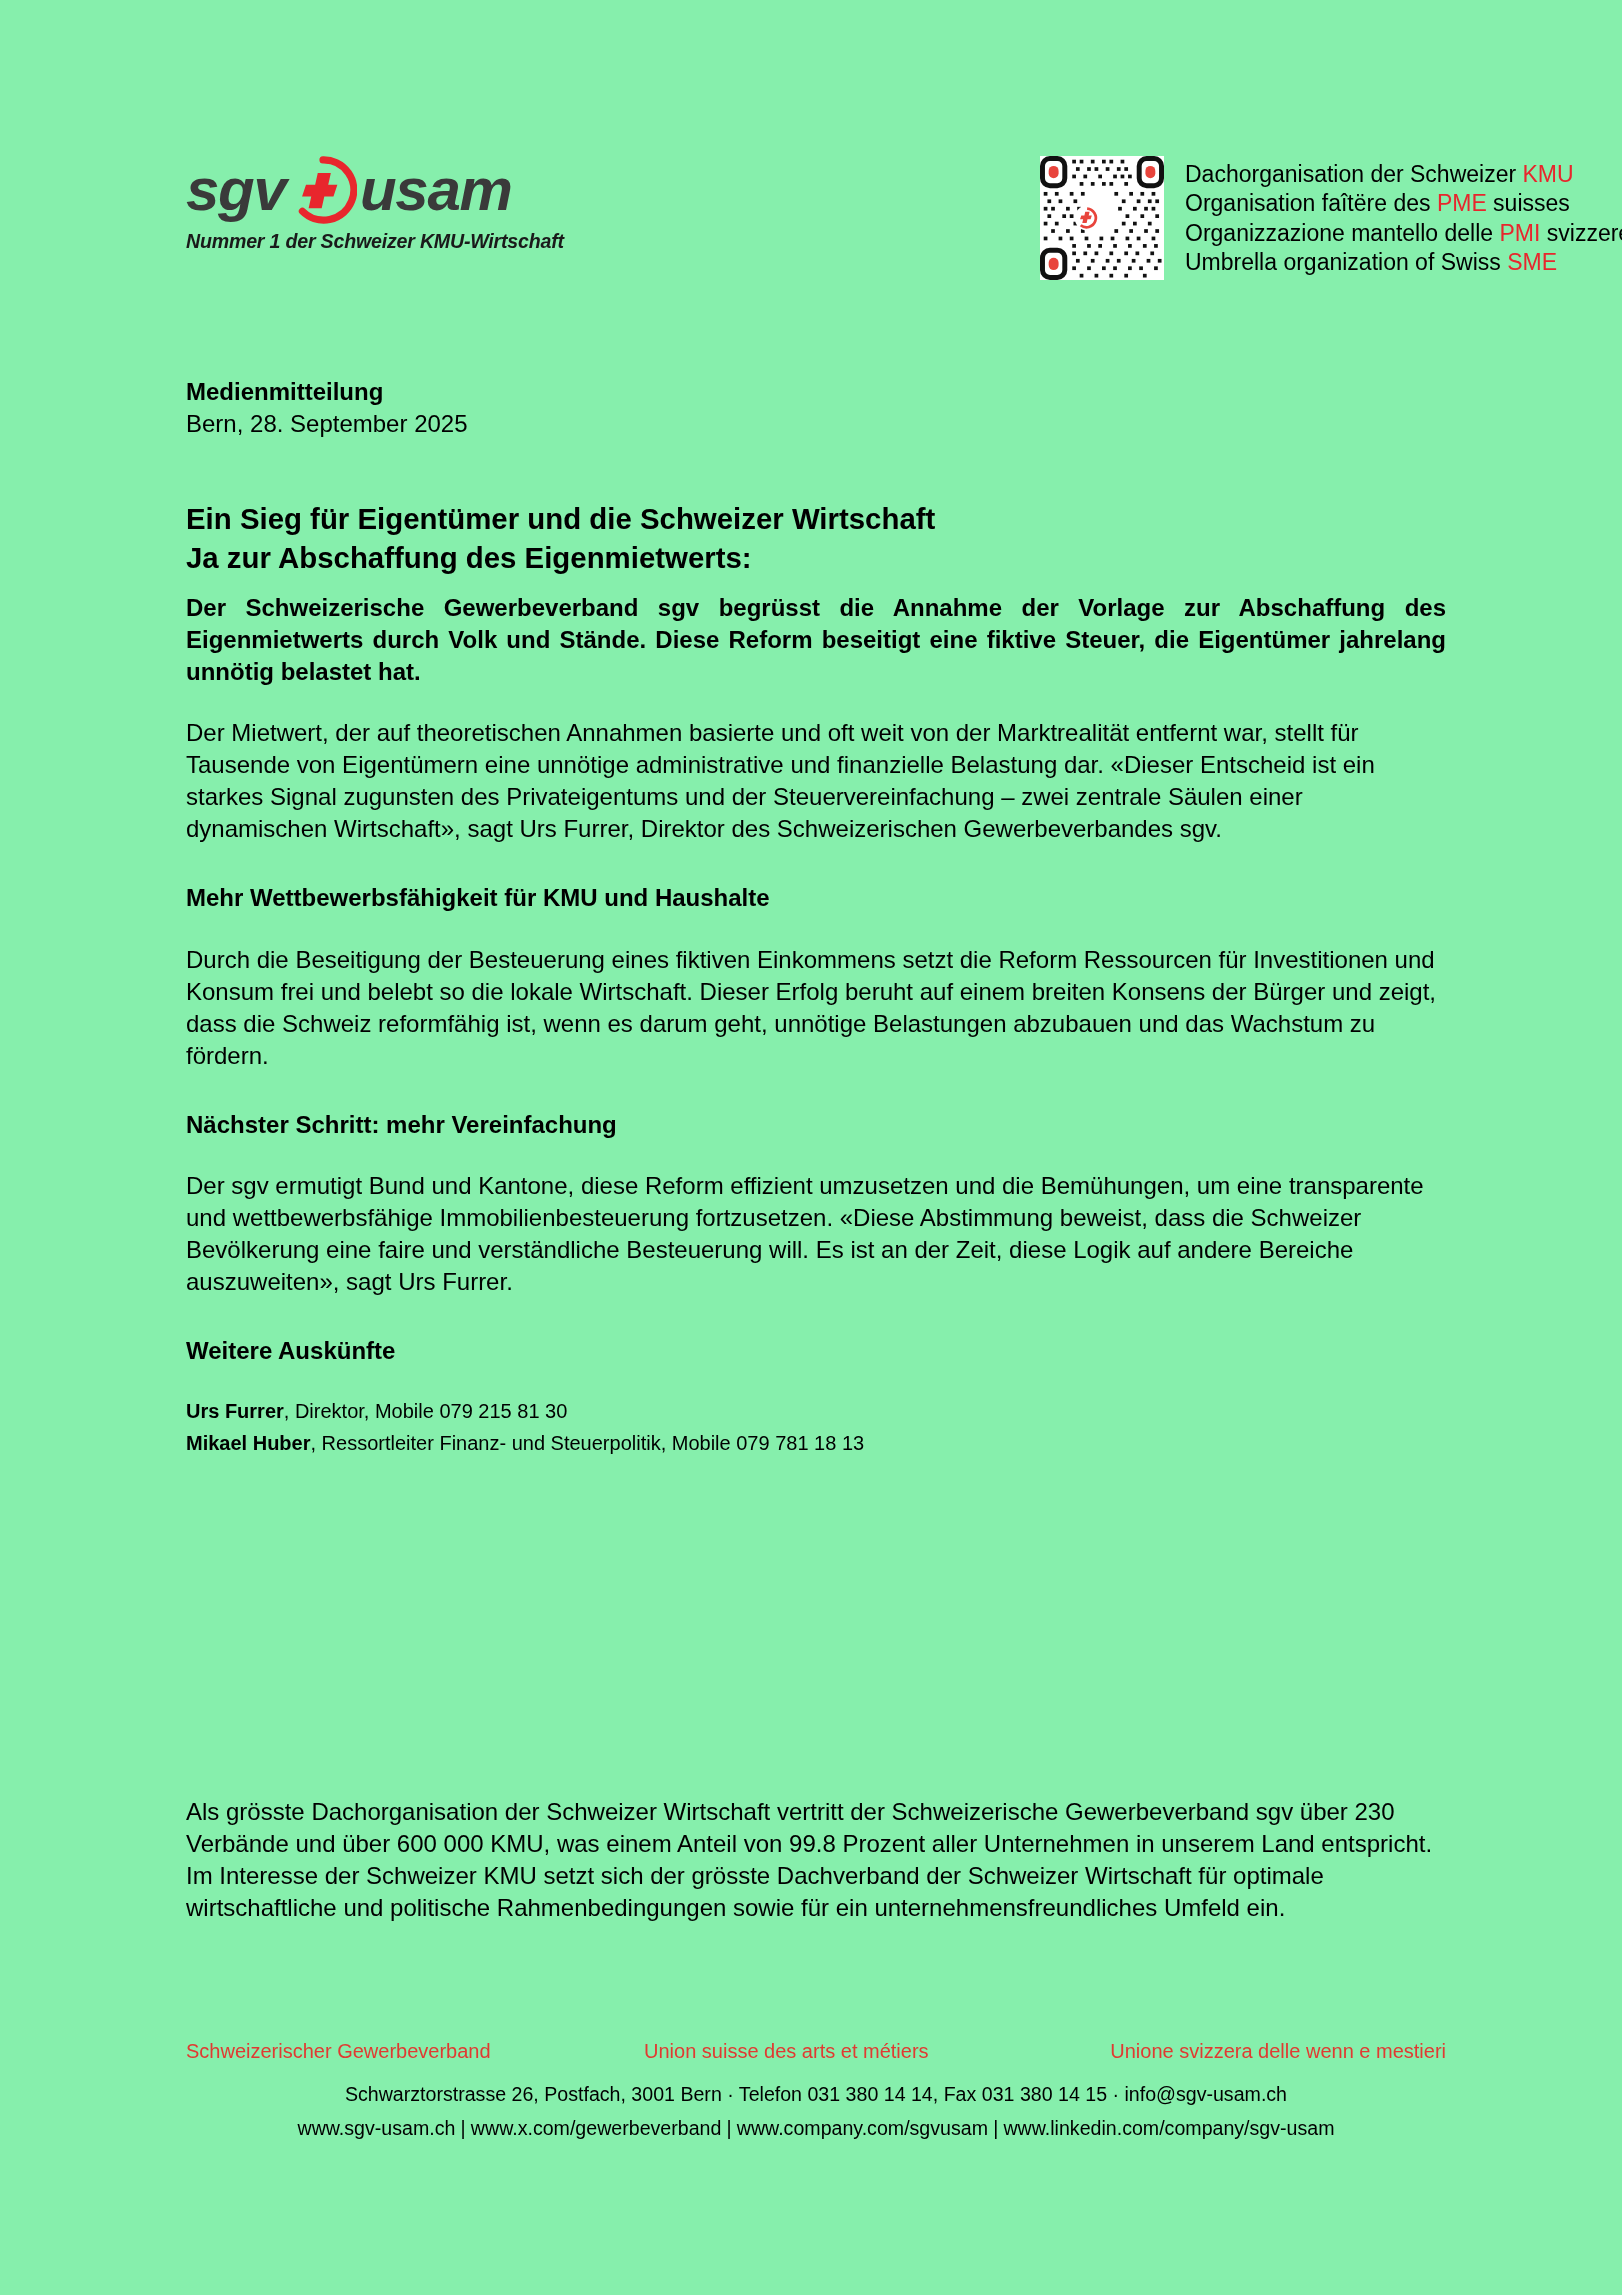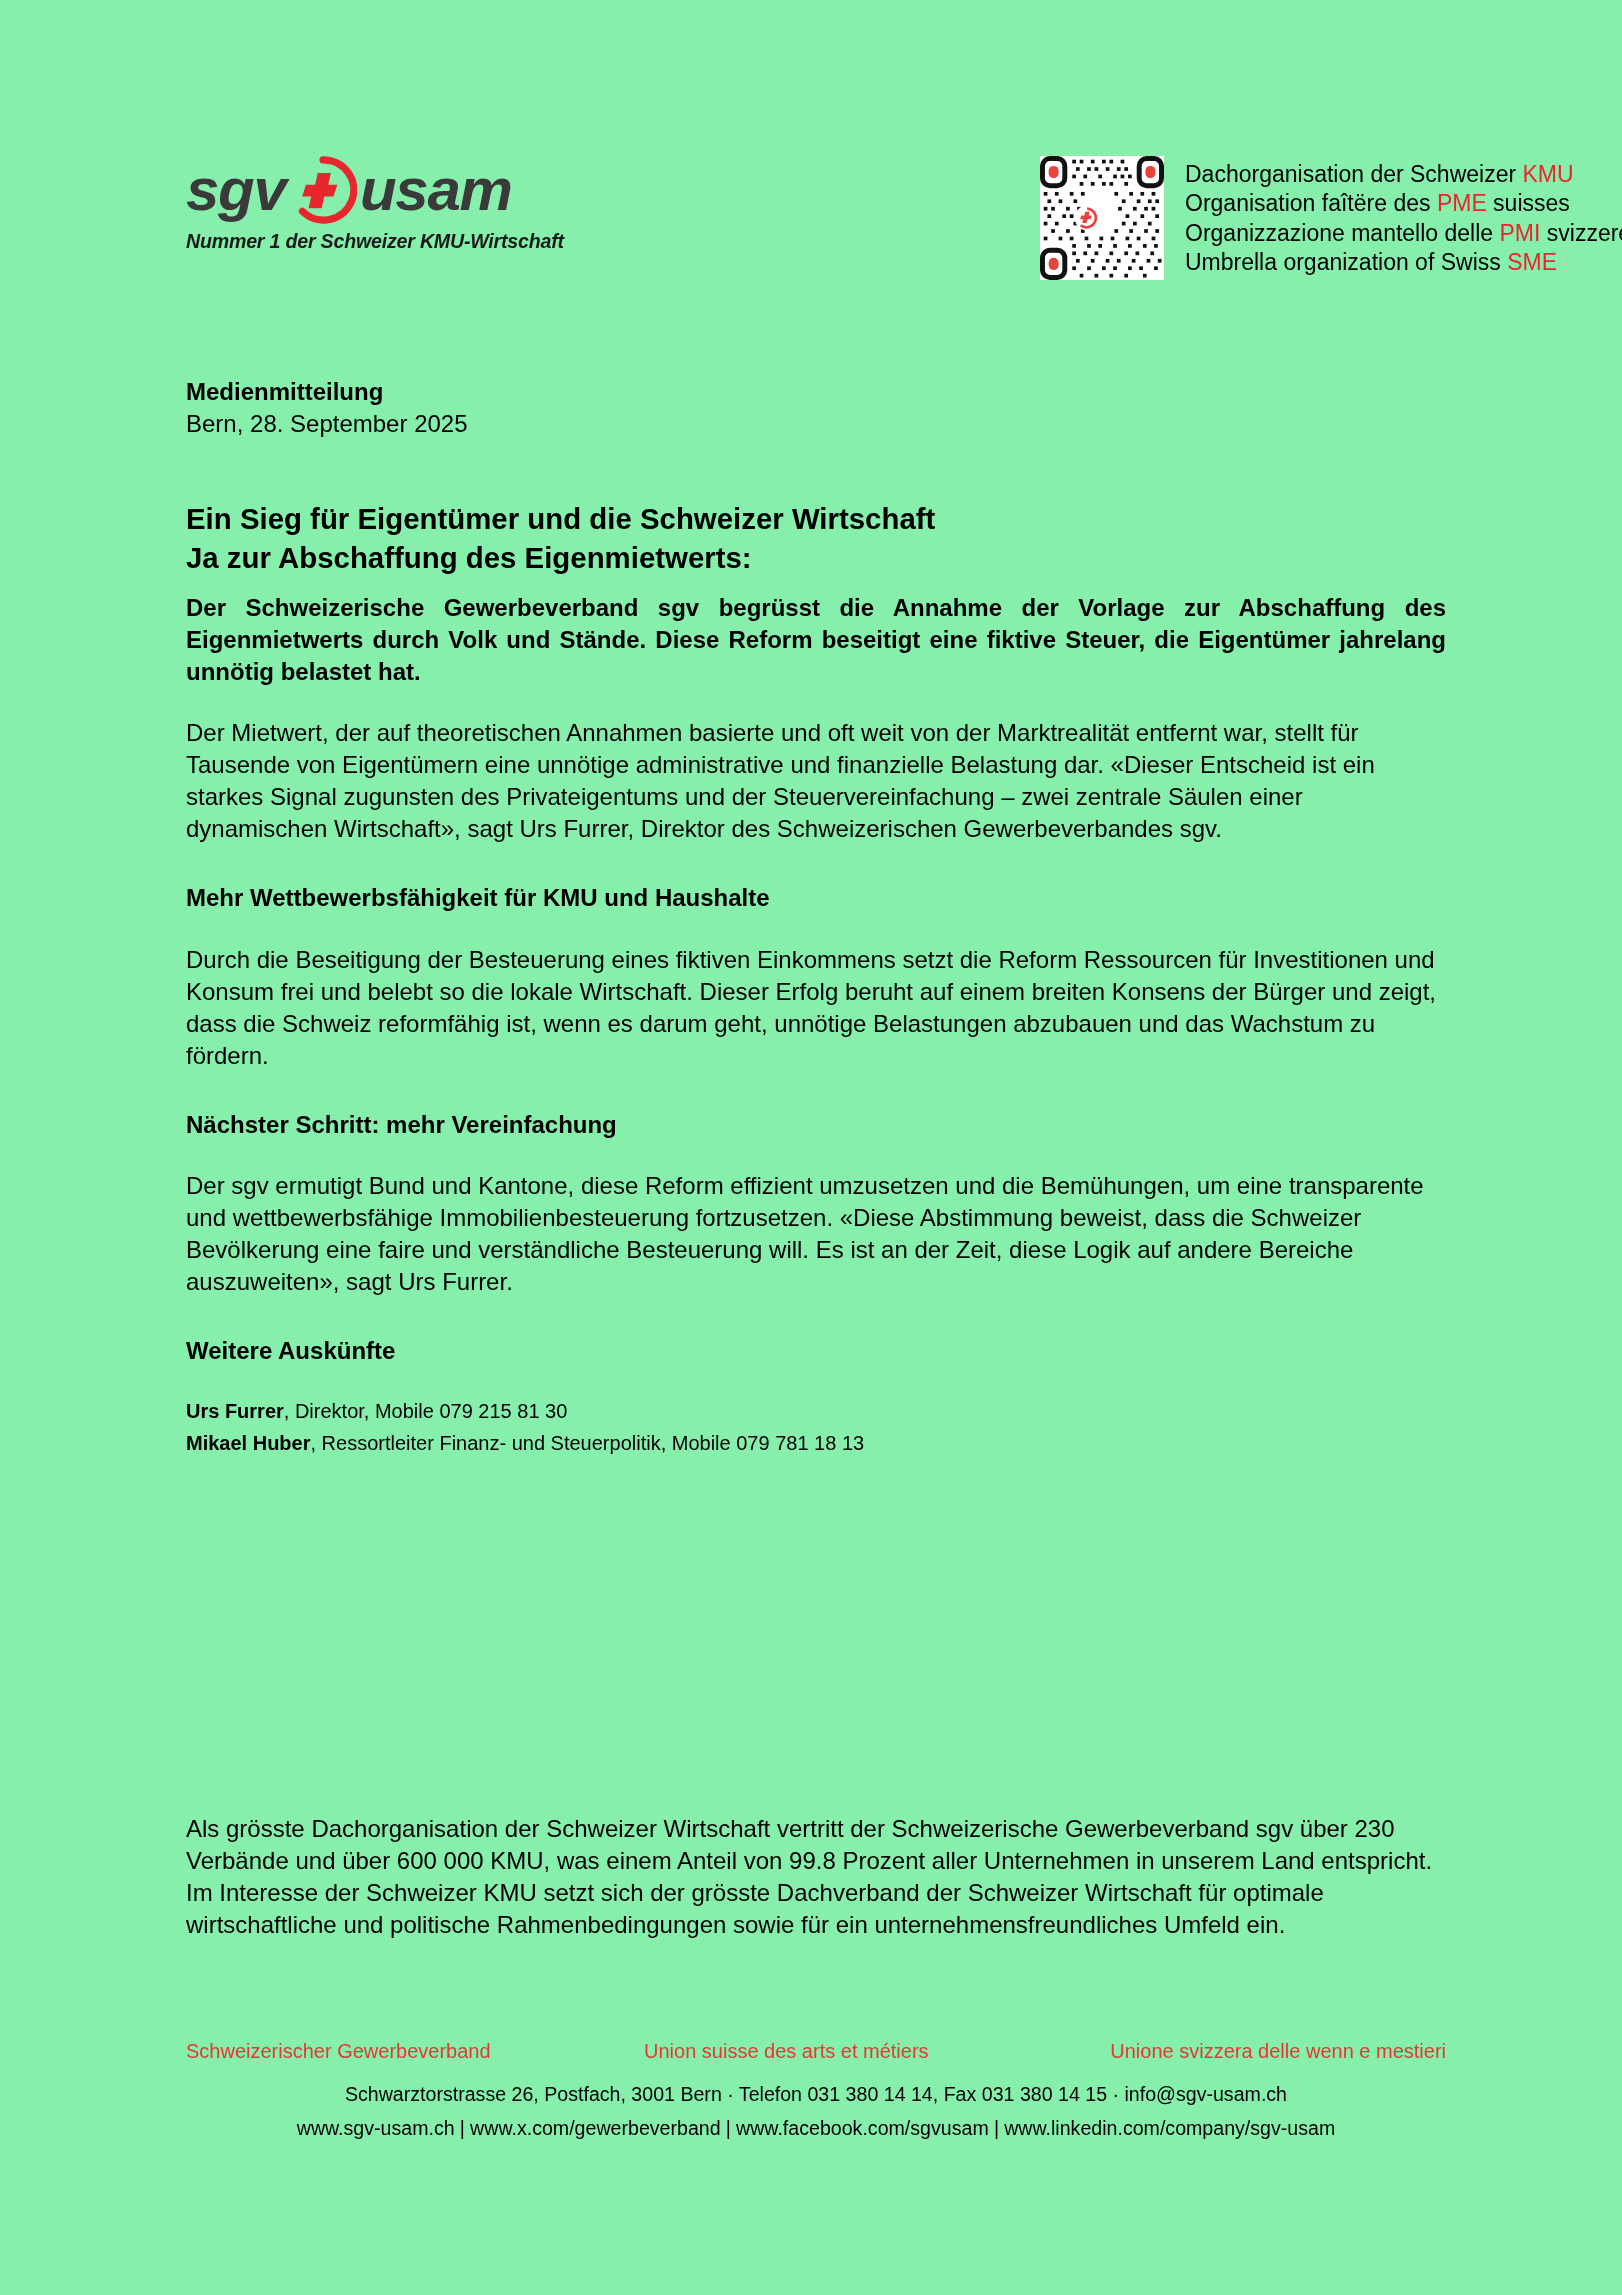--- a/index.html
+++ b/index.html
@@ -148,21 +148,20 @@
   .contact-name { font-weight: bold; }
 
   .boilerplate {
     position: absolute;
     left: 186px;
     top: 1796px;
     width: 1260px;
     font-size: 24px;
     line-height: 32px;
     text-align: left;
-    margin-top: 17px;
   }
 
   
   .footer {
     position: absolute;
     left: 186px;
     top: 2038px;
     width: 1260px;
   }
   .footer-orgs {
@@ -381,18 +380,18 @@
   <div class="boilerplate">Als grösste Dachorganisation der Schweizer Wirtschaft vertritt der Schweizerische Gewerbeverband sgv über 230 Verbände und über 600 000 KMU, was einem Anteil von 99.8 Prozent aller Unternehmen in unserem Land entspricht. Im Interesse der Schweizer KMU setzt sich der grösste Dachverband der Schweizer Wirtschaft für optimale wirtschaftliche und politische Rahmenbedingungen sowie für ein unternehmensfreundliches Umfeld ein.</div>
 
   <div class="footer">
     <div class="footer-orgs">
       <div class="footer-org-1">Schweizerischer Gewerbeverband</div>
       <div class="footer-org-2">Union suisse des arts et métiers</div>
       <div class="footer-org-3">Unione svizzera delle wenn e mestieri</div>
     </div>
     <div class="footer-address">Schwarztorstrasse 26, Postfach, 3001 Bern  ·   Telefon 031 380 14 14, Fax 031 380 14 15  ·   info@sgv-usam.ch</div>
     <div class="footer-links">
-      <span>www.sgv-usam.ch</span><span class="sep">|</span><span>www.x.com/gewerbeverband</span><span class="sep">|</span><span>www.facebook.com/sgvusam</span><span class="sep">|</span><span>www.linkedin.com/company/sgv-usam</span>
+      <span>www.sgv-usam.ch</span><span class="sep">|</span><span>www.x.com/gewerbeverband</span><span class="sep">|</span><span>www.company.com/sgvusam</span><span class="sep">|</span><span>www.linkedin.com/company/sgv-usam</span>
     </div>
   </div>
 
 </div>
 
 
 </body></html>

